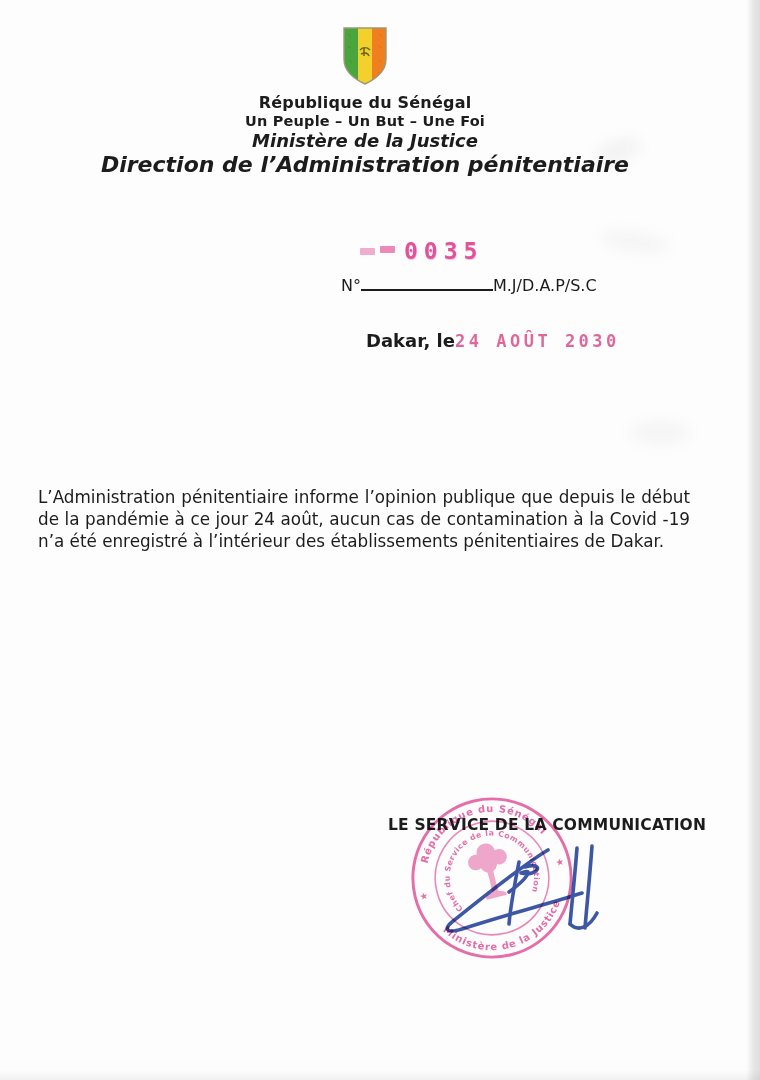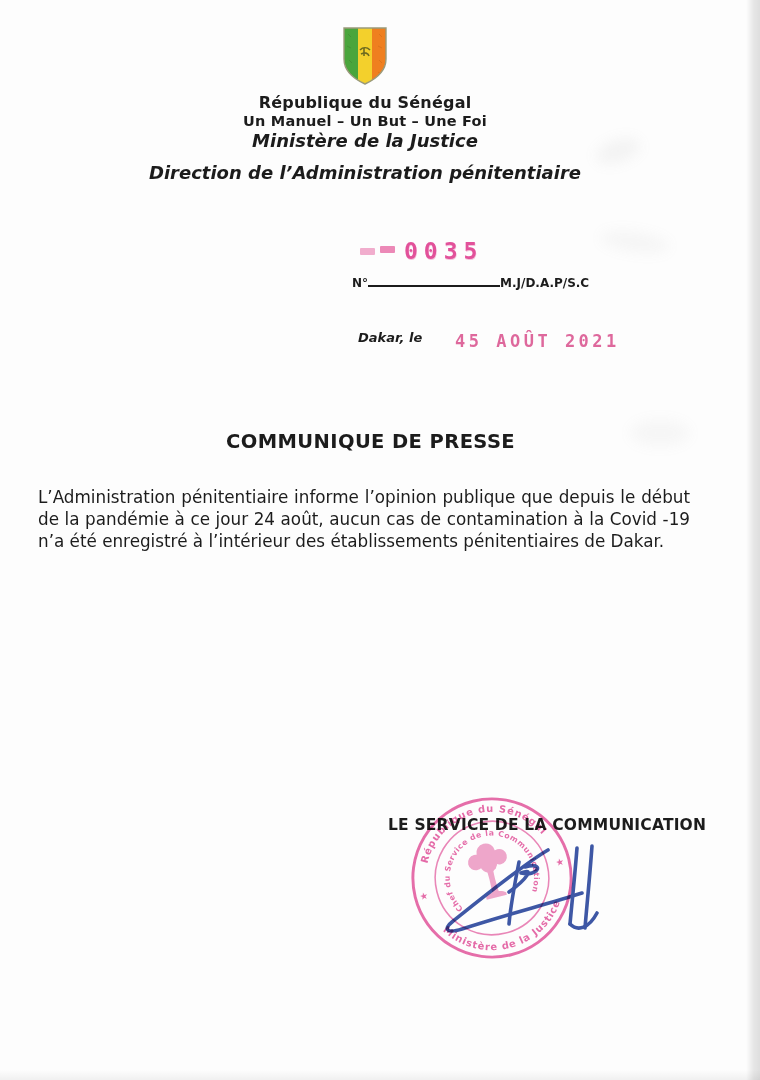--- a/index.html
+++ b/index.html
@@ -22,34 +22,34 @@
   .smudge.s1{left:595px;top:140px;width:46px;height:22px;transform:rotate(-18deg);}
   .smudge.s2{left:630px;top:420px;width:60px;height:26px;opacity:0.07;}
   .smudge.s3{left:600px;top:232px;width:70px;height:20px;opacity:0.08;transform:rotate(8deg);}
 
   
   .header-block{position:absolute;top:26px;left:0;width:730px;text-align:center;}
   .shield{display:block;margin:0 auto 7px auto;}
   .hdr-republic{font-size:16px;font-weight:bold;letter-spacing:.2px;}
   .hdr-motto{font-size:14.5px;font-weight:bold;margin-top:1px;letter-spacing:.2px;}
   .hdr-ministry{font-size:18px;font-weight:bold;font-style:italic;margin-top:1px;}
-  .hdr-direction{font-size:18px;font-weight:bold;font-style:italic;margin-top:11px;}
+  .hdr-direction{font-size:22px;font-weight:bold;font-style:italic;margin-top:1px;}
 
   
   .stamp-number{position:absolute;left:360px;top:238px;display:flex;align-items:center;
     font-family:"DejaVu Sans Mono","Liberation Mono",monospace;
     font-size:23px;font-weight:bold;color:#e2519a;letter-spacing:6px;}
   .stamp-dash{display:inline-block;width:15px;height:7px;background:#e76ba5;margin-right:5px;border-radius:1px;}
   .stamp-dash.d2{opacity:.8;margin-right:9px;transform:translateY(-2px);}
   .stamp-dash.d1{opacity:.55;}
   .digits{text-shadow:0.5px 0.5px 0 rgba(226,81,154,.35);}
 
-  .ref-line{position:absolute;left:352px;top:276px;font-size:12px;font-weight:bold;white-space:nowrap;}
+  .ref-line{position:absolute;left:341px;top:276px;font-size:16px;font-weight:normal;white-space:nowrap;}
   .ref-underline{display:inline-block;width:132px;border-bottom:2px solid #1c1c1c;vertical-align:baseline;}
-  .date-line{position:absolute;left:358px;top:330px;font-size:13px;font-weight:bold;font-style:italic;}
+  .date-line{position:absolute;left:366px;top:330px;font-size:18px;font-weight:bold;}
   .stamp-date{position:absolute;left:455px;top:331px;
     font-family:"DejaVu Sans Mono","Liberation Mono",monospace;
     font-size:17px;font-weight:bold;color:#d94f8c;letter-spacing:3.5px;opacity:.85;}
 
   
   .doc-title{position:absolute;left:226px;top:430px;font-size:19.5px;font-weight:bold;letter-spacing:.4px;margin:0;}
   .doc-body{position:absolute;left:38px;top:486px;width:652px;font-size:16.8px;line-height:22px;text-align:justify;}
   .doc-body p{margin:0;}
 
   
@@ -89,39 +89,38 @@
         <g stroke="#3c7a2e" stroke-width="0.8" opacity="0.5">
           <path d="M 6,8 l 3,3 M 5,20 l 4,2 M 7,34 l 3,3 M 6,46 l 3,2"></path>
         </g>
         <g stroke="#c06315" stroke-width="0.8" opacity="0.5">
           <path d="M 37,8 l 3,3 M 36,20 l 4,2 M 37,34 l 3,3 M 36,46 l 3,2"></path>
         </g>
       </g>
       <path d="M 2,2 H 44 V 33 C 44,45 34,53 23,58 C 12,53 2,45 2,33 Z" fill="none" stroke="#9a9a7a" stroke-width="1.4"></path>
     </svg>
     <div class="hdr-republic">République du Sénégal</div>
-    <div class="hdr-motto">Un Manuel – Un But – Une Foi</div>
+    <div class="hdr-motto">Un Peuple – Un But – Une Foi</div>
     <div class="hdr-ministry">Ministère de la Justice</div>
     <div class="hdr-direction">Direction de l’Administration pénitentiaire</div>
   </div>
 
   <div class="stamp-number">
     <span class="stamp-dash d1"></span>
     <span class="stamp-dash d2"></span>
     <span class="digits">0035</span>
   </div>
 
   <div class="ref-line">
     <span>N°</span><span class="ref-underline"></span><span>M.J/D.A.P/S.C</span>
   </div>
 
   <div class="date-line">Dakar, le</div>
-  <div class="stamp-date">45 AOÛT 2021</div>
+  <div class="stamp-date">24 AOÛT 2030</div>
 
-  <h1 class="doc-title">COMMUNIQUE DE PRESSE</h1>
 
   <div class="doc-body">
     <p>L’Administration pénitentiaire informe l’opinion publique que depuis le début de la pandémie à ce jour 24 août, aucun cas de contamination à la Covid -19 n’a été enregistré à l’intérieur des établissements pénitentiaires de Dakar.</p>
   </div>
 
   <div class="sig-label">LE SERVICE DE LA COMMUNICATION</div>
 
   <svg class="stamp-svg" viewBox="0 0 200 200">
     <defs>
       <path id="arcTop" d="M 23,100 A 77,77 0 0 1 177,100"></path>

